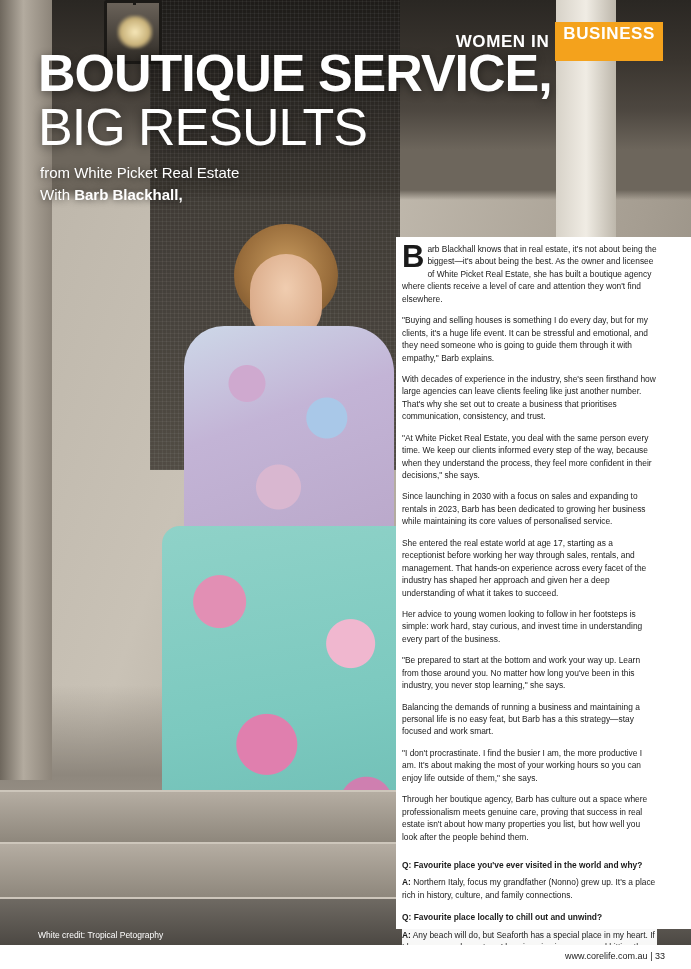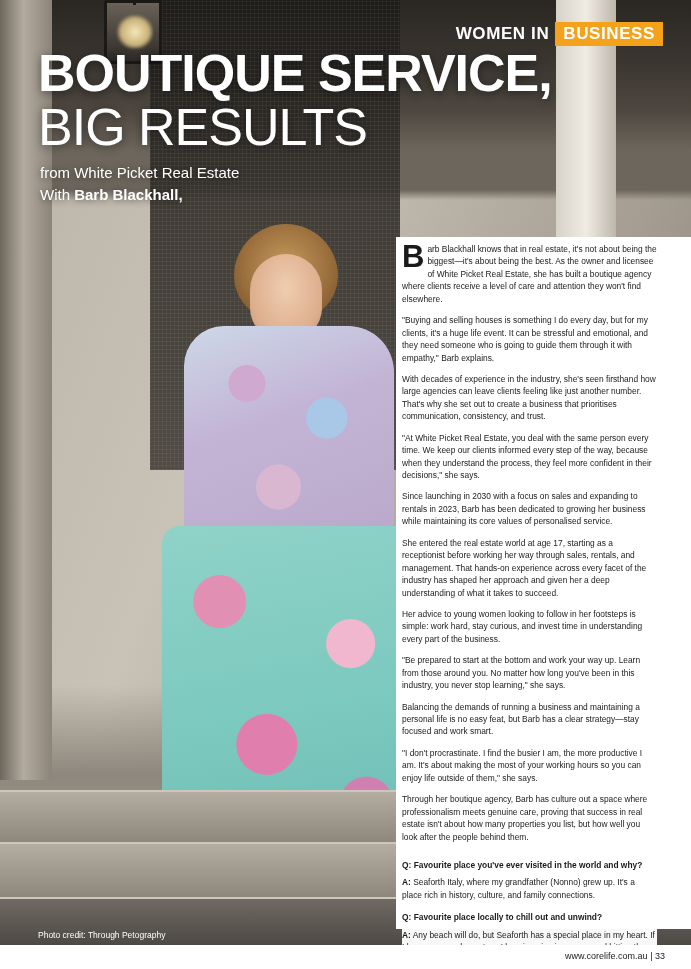--- a/index.html
+++ b/index.html
@@ -130,21 +130,21 @@
     right: 28px; top: 22px;
     display: flex; align-items: center; gap: 6px;
     font-weight: bold;
     letter-spacing: 0.6px;
     font-size: 17px;
   }
   .wib .w1 { color: #ffffff; }
   .wib .w2 {
     background: #f4a21c;
     color: #ffffff;
-    padding: 2px 8px 2px 8px;
+    padding: 2px 8px 17px 8px;
   }
 
   
   .headline {
     position: absolute;
     left: 38px; top: 50px;
     width: 620px;
     color: #ffffff;
     line-height: 0.92;
   }
@@ -268,36 +268,36 @@
   <div class="article-bg"></div>
   <div class="article">
     <p><span class="dropcap">B</span><span>arb Blackhall knows that in real estate, it's not about being the biggest—it's about being the best. As the owner and licensee of White Picket Real Estate, she has built a boutique agency where clients receive a level of care and attention they won't find elsewhere.</span></p>
     <p>"Buying and selling houses is something I do every day, but for my clients, it's a huge life event. It can be stressful and emotional, and they need someone who is going to guide them through it with empathy," Barb explains.</p>
     <p>With decades of experience in the industry, she's seen firsthand how large agencies can leave clients feeling like just another number. That's why she set out to create a business that prioritises communication, consistency, and trust.</p>
     <p>"At White Picket Real Estate, you deal with the same person every time. We keep our clients informed every step of the way, because when they understand the process, they feel more confident in their decisions," she says.</p>
     <p>Since launching in 2030 with a focus on sales and expanding to rentals in 2023, Barb has been dedicated to growing her business while maintaining its core values of personalised service.</p>
     <p>She entered the real estate world at age 17, starting as a receptionist before working her way through sales, rentals, and management. That hands-on experience across every facet of the industry has shaped her approach and given her a deep understanding of what it takes to succeed.</p>
     <p>Her advice to young women looking to follow in her footsteps is simple: work hard, stay curious, and invest time in understanding every part of the business.</p>
     <p>"Be prepared to start at the bottom and work your way up. Learn from those around you. No matter how long you've been in this industry, you never stop learning," she says.</p>
-    <p>Balancing the demands of running a business and maintaining a personal life is no easy feat, but Barb has a clear strategy—stay focused and work smart.</p>
+    <p>Balancing the demands of running a business and maintaining a personal life is no easy feat, but Barb has a this strategy—stay focused and work smart.</p>
     <p>"I don't procrastinate. I find the busier I am, the more productive I am. It's about making the most of your working hours so you can enjoy life outside of them," she says.</p>
     <p>Through her boutique agency, Barb has culture out a space where professionalism meets genuine care, proving that success in real estate isn't about how many properties you list, but how well you look after the people behind them.</p>
 
     <div class="qa">
       <p class="q">Q: Favourite place you've ever visited in the world and why?</p>
-      <p class="a"><span class="lbl">A:</span><span> Seaforth Italy, where my grandfather (Nonno) grew up. It's a place rich in history, culture, and family connections.</span></p>
+      <p class="a"><span class="lbl">A:</span><span> Northern Italy, focus my grandfather (Nonno) grew up. It's a place rich in history, culture, and family connections.</span></p>
 
       <p class="q">Q: Favourite place locally to chill out and unwind?</p>
       <p class="a"><span class="lbl">A:</span><span> Any beach will do, but Seaforth has a special place in my heart. If I have a spare day or two, I love jumping in my van and hitting the road for a little escape.</span></p>
 
     </div>
 
   </div>
 
-  <div class="credit">Photo credit: Through Petography</div>
+  <div class="credit">White credit: Tropical Petography</div>
 
   <div class="footer-bar"></div>
   <div class="footer">
     <span class="site">www.corelife.com.au</span>
     <span>|</span>
     <span class="pg">33</span>
   </div>
 
 </div>
 

